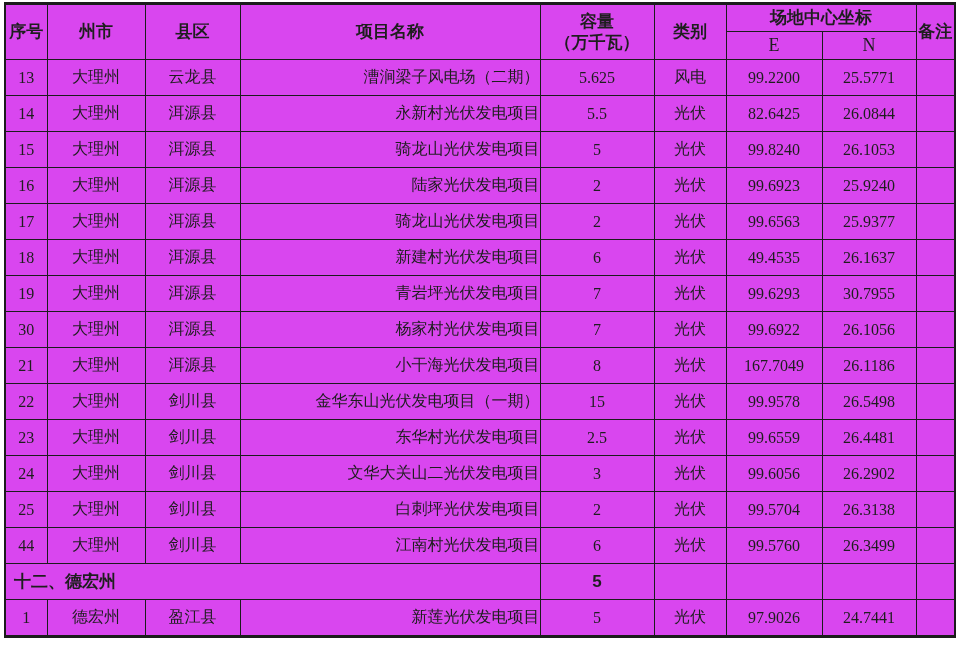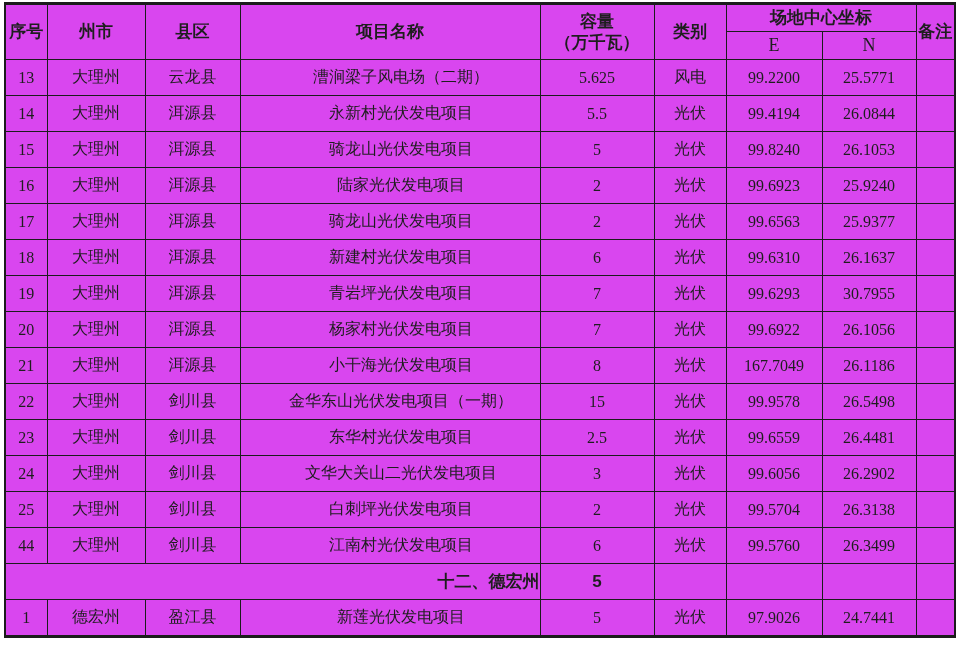--- a/index.html
+++ b/index.html
@@ -50,25 +50,25 @@
   tr.hdr-row-1 th { height: 26px; }
   tr.hdr-row-2 th { height: 27px; }
   .cap-line { display: block; }
   
   .doc-table td {
     font-family: "Liberation Serif", "DejaVu Serif", serif;
     font-size: 16px;
     height: 35px;
   }
   .doc-table td.name {
-    text-align: center;
+    text-align: right;
     padding-left: 22px;
   }
   .doc-table td.section-label {
-    text-align: right;
+    text-align: left;
     padding-left: 8px;
     font-family: "Liberation Sans", sans-serif;
     font-weight: 700;
     font-size: 17px;
   }
   .doc-table td.section-capacity {
     font-family: "Liberation Sans", sans-serif;
     font-weight: 700;
     font-size: 17px;
   }
@@ -120,21 +120,21 @@
           <td>25.5771</td>
           <td></td>
         </tr>
         <tr>
           <td>14</td>
           <td>大理州</td>
           <td>洱源县</td>
           <td class="name">永新村光伏发电项目</td>
           <td>5.5</td>
           <td>光伏</td>
-          <td>99.4194</td>
+          <td>82.6425</td>
           <td>26.0844</td>
           <td></td>
         </tr>
         <tr>
           <td>15</td>
           <td>大理州</td>
           <td>洱源县</td>
           <td class="name">骑龙山光伏发电项目</td>
           <td>5</td>
           <td>光伏</td>
@@ -164,37 +164,37 @@
           <td>25.9377</td>
           <td></td>
         </tr>
         <tr>
           <td>18</td>
           <td>大理州</td>
           <td>洱源县</td>
           <td class="name">新建村光伏发电项目</td>
           <td>6</td>
           <td>光伏</td>
-          <td>99.6310</td>
+          <td>49.4535</td>
           <td>26.1637</td>
           <td></td>
         </tr>
         <tr>
           <td>19</td>
           <td>大理州</td>
           <td>洱源县</td>
           <td class="name">青岩坪光伏发电项目</td>
           <td>7</td>
           <td>光伏</td>
           <td>99.6293</td>
           <td>30.7955</td>
           <td></td>
         </tr>
         <tr>
-          <td>20</td>
+          <td>30</td>
           <td>大理州</td>
           <td>洱源县</td>
           <td class="name">杨家村光伏发电项目</td>
           <td>7</td>
           <td>光伏</td>
           <td>99.6922</td>
           <td>26.1056</td>
           <td></td>
         </tr>
         <tr>

